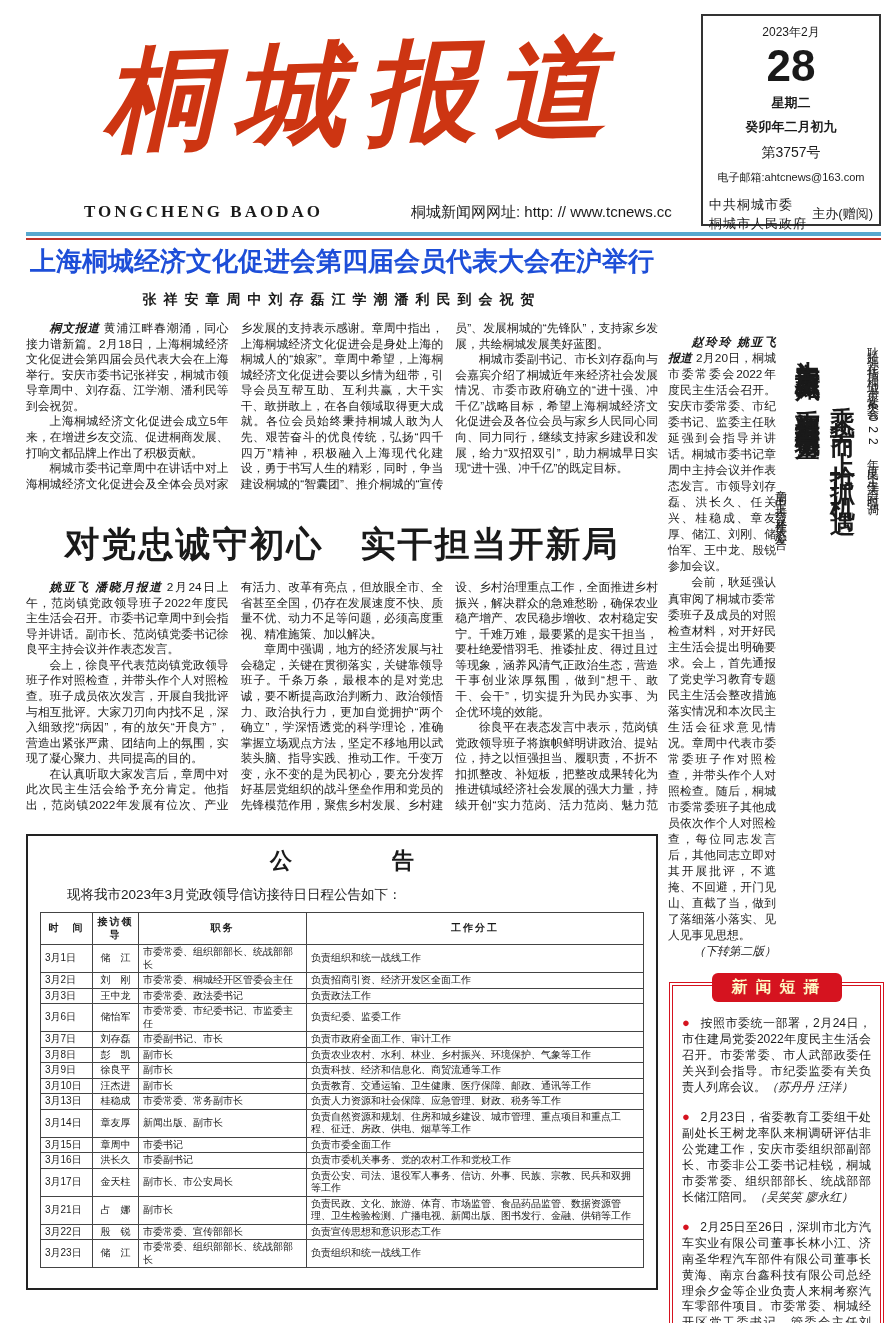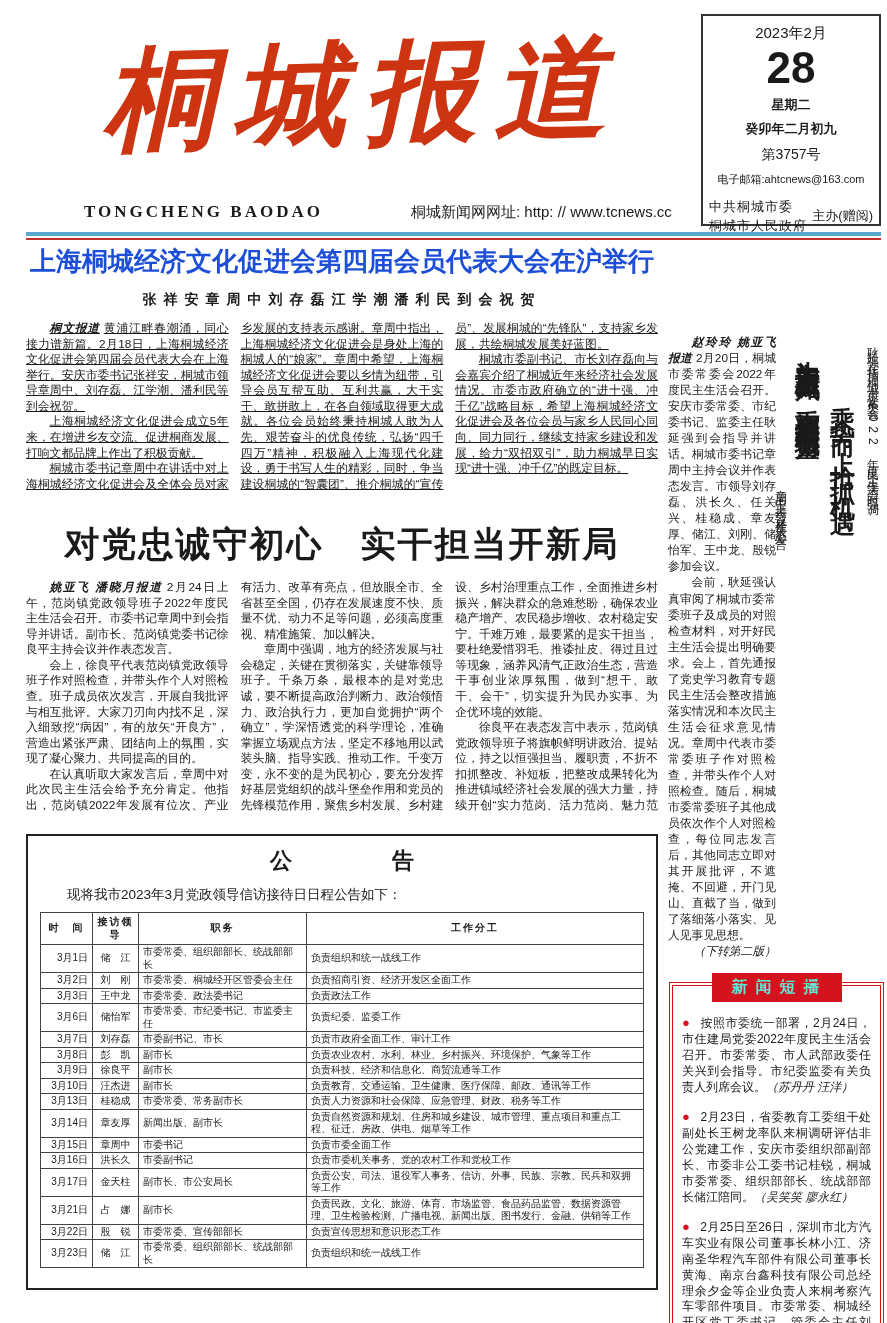--- a/index.html
+++ b/index.html
@@ -13,21 +13,21 @@
   .header-left { flex:1; position:relative; }
   .masthead { font-family:"DejaVu Serif","Liberation Serif",serif; font-weight:bold; font-style:italic;
               color:#cd3512; font-size:112px; letter-spacing:18px; line-height:1.3;
               text-align:center; transform:rotate(-1.5deg); margin-top:6px; white-space:nowrap; }
   .mast-sub { position:absolute; left:0; right:16px; bottom:4px; display:flex; align-items:baseline; }
   .latin { font-family:"Liberation Serif","DejaVu Serif",serif; font-weight:bold; font-size:17px;
            letter-spacing:3px; margin-left:58px; }
   .website { font-size:15px; margin-left:88px; }
   .issue-box { width:180px; border:2px solid #333; padding:8px 6px 6px 6px; text-align:center;
                display:flex; flex-direction:column; }
-  .ib-ym { font-size:15px; }
+  .ib-ym { font-size:12px; }
   .ib-day { font-size:44px; font-weight:bold; line-height:1.15; }
   .ib-week { font-size:13px; font-weight:bold; margin-top:2px; }
   .ib-lunar { font-size:13px; font-weight:bold; margin-top:6px; }
   .ib-no { font-size:14px; margin-top:8px; }
   .ib-email { font-size:11px; margin-top:8px; white-space:nowrap; }
   .ib-pub { display:flex; align-items:center; justify-content:space-between; margin-top:10px; text-align:left; }
   .ib-pub-names { font-size:13px; line-height:1.5; letter-spacing:1px; }
   .ib-pub-suffix { font-size:13px; }
 
   .rule-blue { height:4px; background:#58a8cf; margin-top:6px; }
@@ -38,58 +38,58 @@
   .left-col { width:632px; }
   .right-col { width:213px; }
 
   
   .a1-headline { color:#1d4ed8; font-size:26px; font-weight:800; text-align:center;
                  white-space:nowrap; }
   .a1-subhead { font-size:14px; font-weight:bold; text-align:center; letter-spacing:7px;
                 margin-top:12px; }
   .body-cols { column-gap:12px; text-align:justify; overflow:hidden; }
   .body-cols p { font-size:11.8px; line-height:1.32; text-indent:2em; }
-  .a1-body { column-count:3; height:192px; margin-top:12px;text-decoration:underline; }
+  .a1-body { column-count:3; height:192px; margin-top:12px; }
   .lead { font-weight:bold; font-style:italic; margin-right:4px; }
 
   
   .a2-kicker { font-size:13.5px; font-weight:bold; text-align:center; margin-top:16px; letter-spacing:1px; }
   .a2-headline { font-size:35px; font-weight:900; text-align:center; margin-top:8px;
                  letter-spacing:2px; white-space:nowrap; }
   .a2-body { column-count:3; height:238px; margin-top:12px; }
 
   
   .announce { border:2px solid #222; margin-top:16px; padding:10px 12px 8px 12px; height:456px; overflow:hidden; }
   .an-title { font-size:22px; font-weight:900; text-align:center; letter-spacing:100px; text-indent:100px;
               white-space:nowrap; }
   .an-intro { font-size:13.5px; margin-top:10px; text-indent:2em; }
   table.an-table { width:100%; border-collapse:collapse; margin-top:8px; table-layout:fixed; }
   .an-table th, .an-table td { border:1px solid #444; font-size:10px; padding:1px 4px; line-height:1.25; }
   .an-table th { font-weight:bold; text-align:center; letter-spacing:2px; padding:3px 2px; }
-  .c-date { width:52px; text-align:right; }
+  .c-date { width:52px; text-align:left; }
   .c-name { width:46px; text-align:center; }
   .c-title { width:168px; }
 
   
   .side-article { display:flex; margin-top:90px; gap:2px; }
   .side-body { width:108px; text-align:justify; }
   .side-body p { font-size:11.8px; line-height:1.36; text-indent:2em; }
   .side-cont { text-align:right; font-size:11.8px; font-style:italic; text-indent:0 !important; }
   .side-vertical { writing-mode:vertical-rl; width:103px; height:585px; }
   .side-vertical > div { writing-mode:vertical-rl; }
   .v-kicker { font-size:12px; letter-spacing:5px; padding-top:4px; margin-left:4px; }
   .v-h1 { font-size:25px; font-weight:900; letter-spacing:15px; padding-top:52px; margin:0 2px; }
   .v-h2 { font-size:25px; font-weight:900; letter-spacing:3px; padding-top:6px; margin:0 2px; }
   .v-byline { font-size:12px; letter-spacing:4px; padding-top:146px; margin-right:3px; }
 
   
   .news-box { border:1px solid #d5131f; outline:1px solid #d5131f; outline-offset:2px;
               margin-top:26px; margin-left:4px; padding:0 9px 10px 9px; }
-  .news-title { width:fit-content; margin:-13px auto 0 auto; background:#d5131f; color:#5eead4;
-                font-size:16px; font-weight:bold; letter-spacing:8px; padding:4px 14px 4px 20px; }
+  .news-title { width:fit-content; margin:-13px auto 0 auto; background:#d5131f; color:#fef9c3;
+                font-size:16px; font-weight:bold; letter-spacing:8px; padding:4px 14px 4px 20px;border-radius:6px; }
   .news-item { margin-top:12px; font-size:12px; line-height:1.33; text-align:justify; }
   .news-item .bullet { color:#d5131f; font-size:13px; margin-right:10px; }
   .news-byline { font-style:italic; }
 </style>
 </head>
 <body>
 
 <div class="page">
 
   <div class="header">

